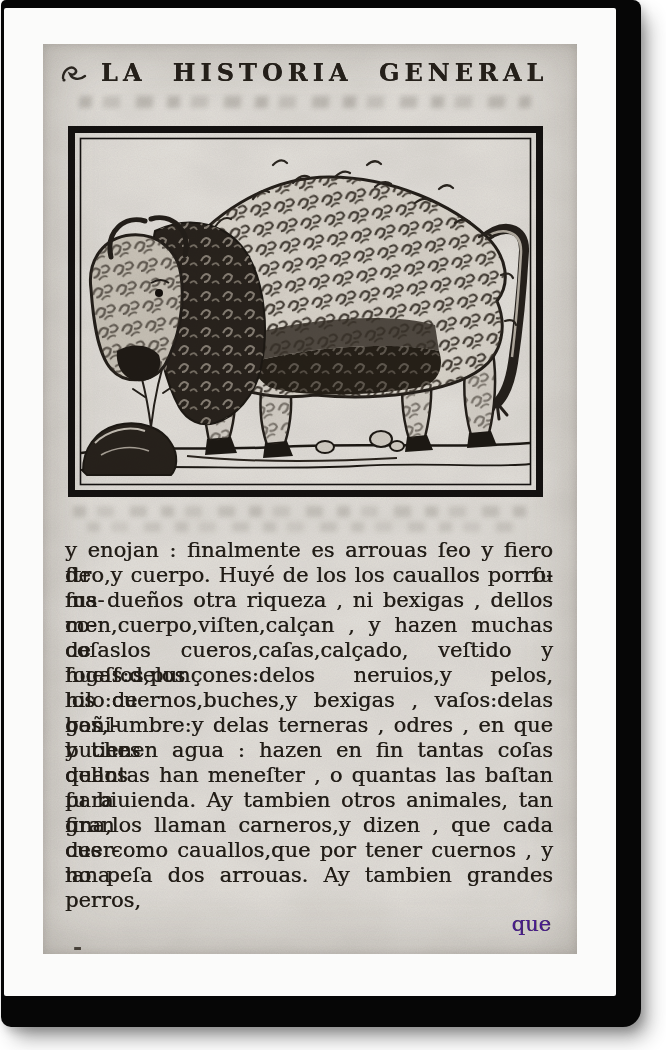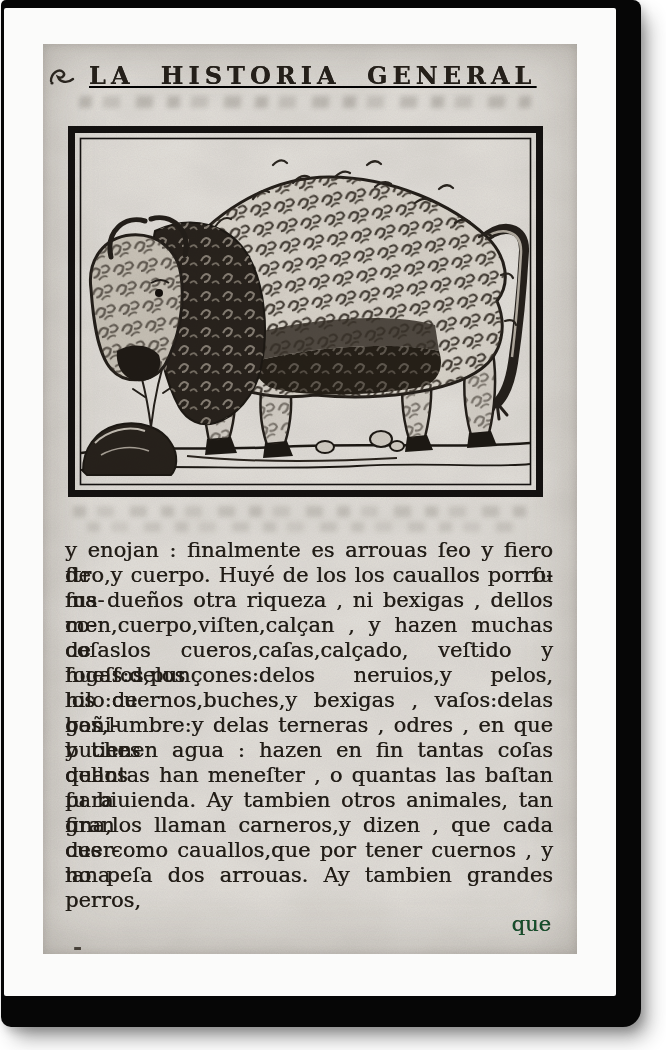--- a/index.html
+++ b/index.html
@@ -17,22 +17,22 @@
   .mat{
     position:absolute;left:3px;top:8px;right:25px;bottom:31px;
     background:#fbfbfa;border-radius:2px;
   }
   .page{
     position:absolute;left:39px;top:36px;width:534px;height:910px;
     background:#e5e2dd;
     box-shadow:inset 0 0 60px rgba(80,72,62,.30), inset 0 0 10px rgba(80,72,62,.18);
   }
   .header{
-    position:absolute;left:0;top:14px;right:8px;height:34px;
-    display:flex;align-items:center;text-decoration:underline;
+    position:absolute;left:12px;top:14px;right:8px;height:34px;
+    display:flex;
   }
   .ornament{width:30px;height:24px;margin:4px 12px 0 4px;flex:0 0 auto;}
   .title{
     font-family:"DejaVu Serif","Liberation Serif",serif;
     font-weight:bold;font-size:24px;letter-spacing:5px;word-spacing:13px;
     color:#26211b;text-shadow:0 0 .6px rgba(30,25,20,.85);
     white-space:nowrap;
   }
   .ghost{
     position:absolute;filter:blur(2.4px);opacity:.45;pointer-events:none;
@@ -48,21 +48,21 @@
   .bodytext{
     position:absolute;left:22px;top:494px;width:488px;
     font-family:"DejaVu Serif","Liberation Serif",serif;
     font-size:21px;line-height:25px;color:#221d17;
     text-shadow:.4px 0 0 rgba(34,29,23,.78);
   }
   .bline{text-align:justify;text-align-last:justify;height:25px;}
   .catchword{
     position:absolute;right:26px;top:868px;
     font-family:"DejaVu Serif","Liberation Serif",serif;
-    font-size:21px;color:#14532d;text-shadow:.4px 0 0 rgba(34,29,23,.78);
+    font-size:21px;color:#4c1d95;text-shadow:.4px 0 0 rgba(34,29,23,.78);
   }
   .dash{
     position:absolute;left:30px;top:890px;
     font-family:"DejaVu Serif","Liberation Serif",serif;
     font-size:22px;font-weight:bold;color:#4a443c;
   }
   .grain{position:absolute;left:0;top:0;mix-blend-mode:multiply;pointer-events:none;}
 </style>
 </head>
 <body>

